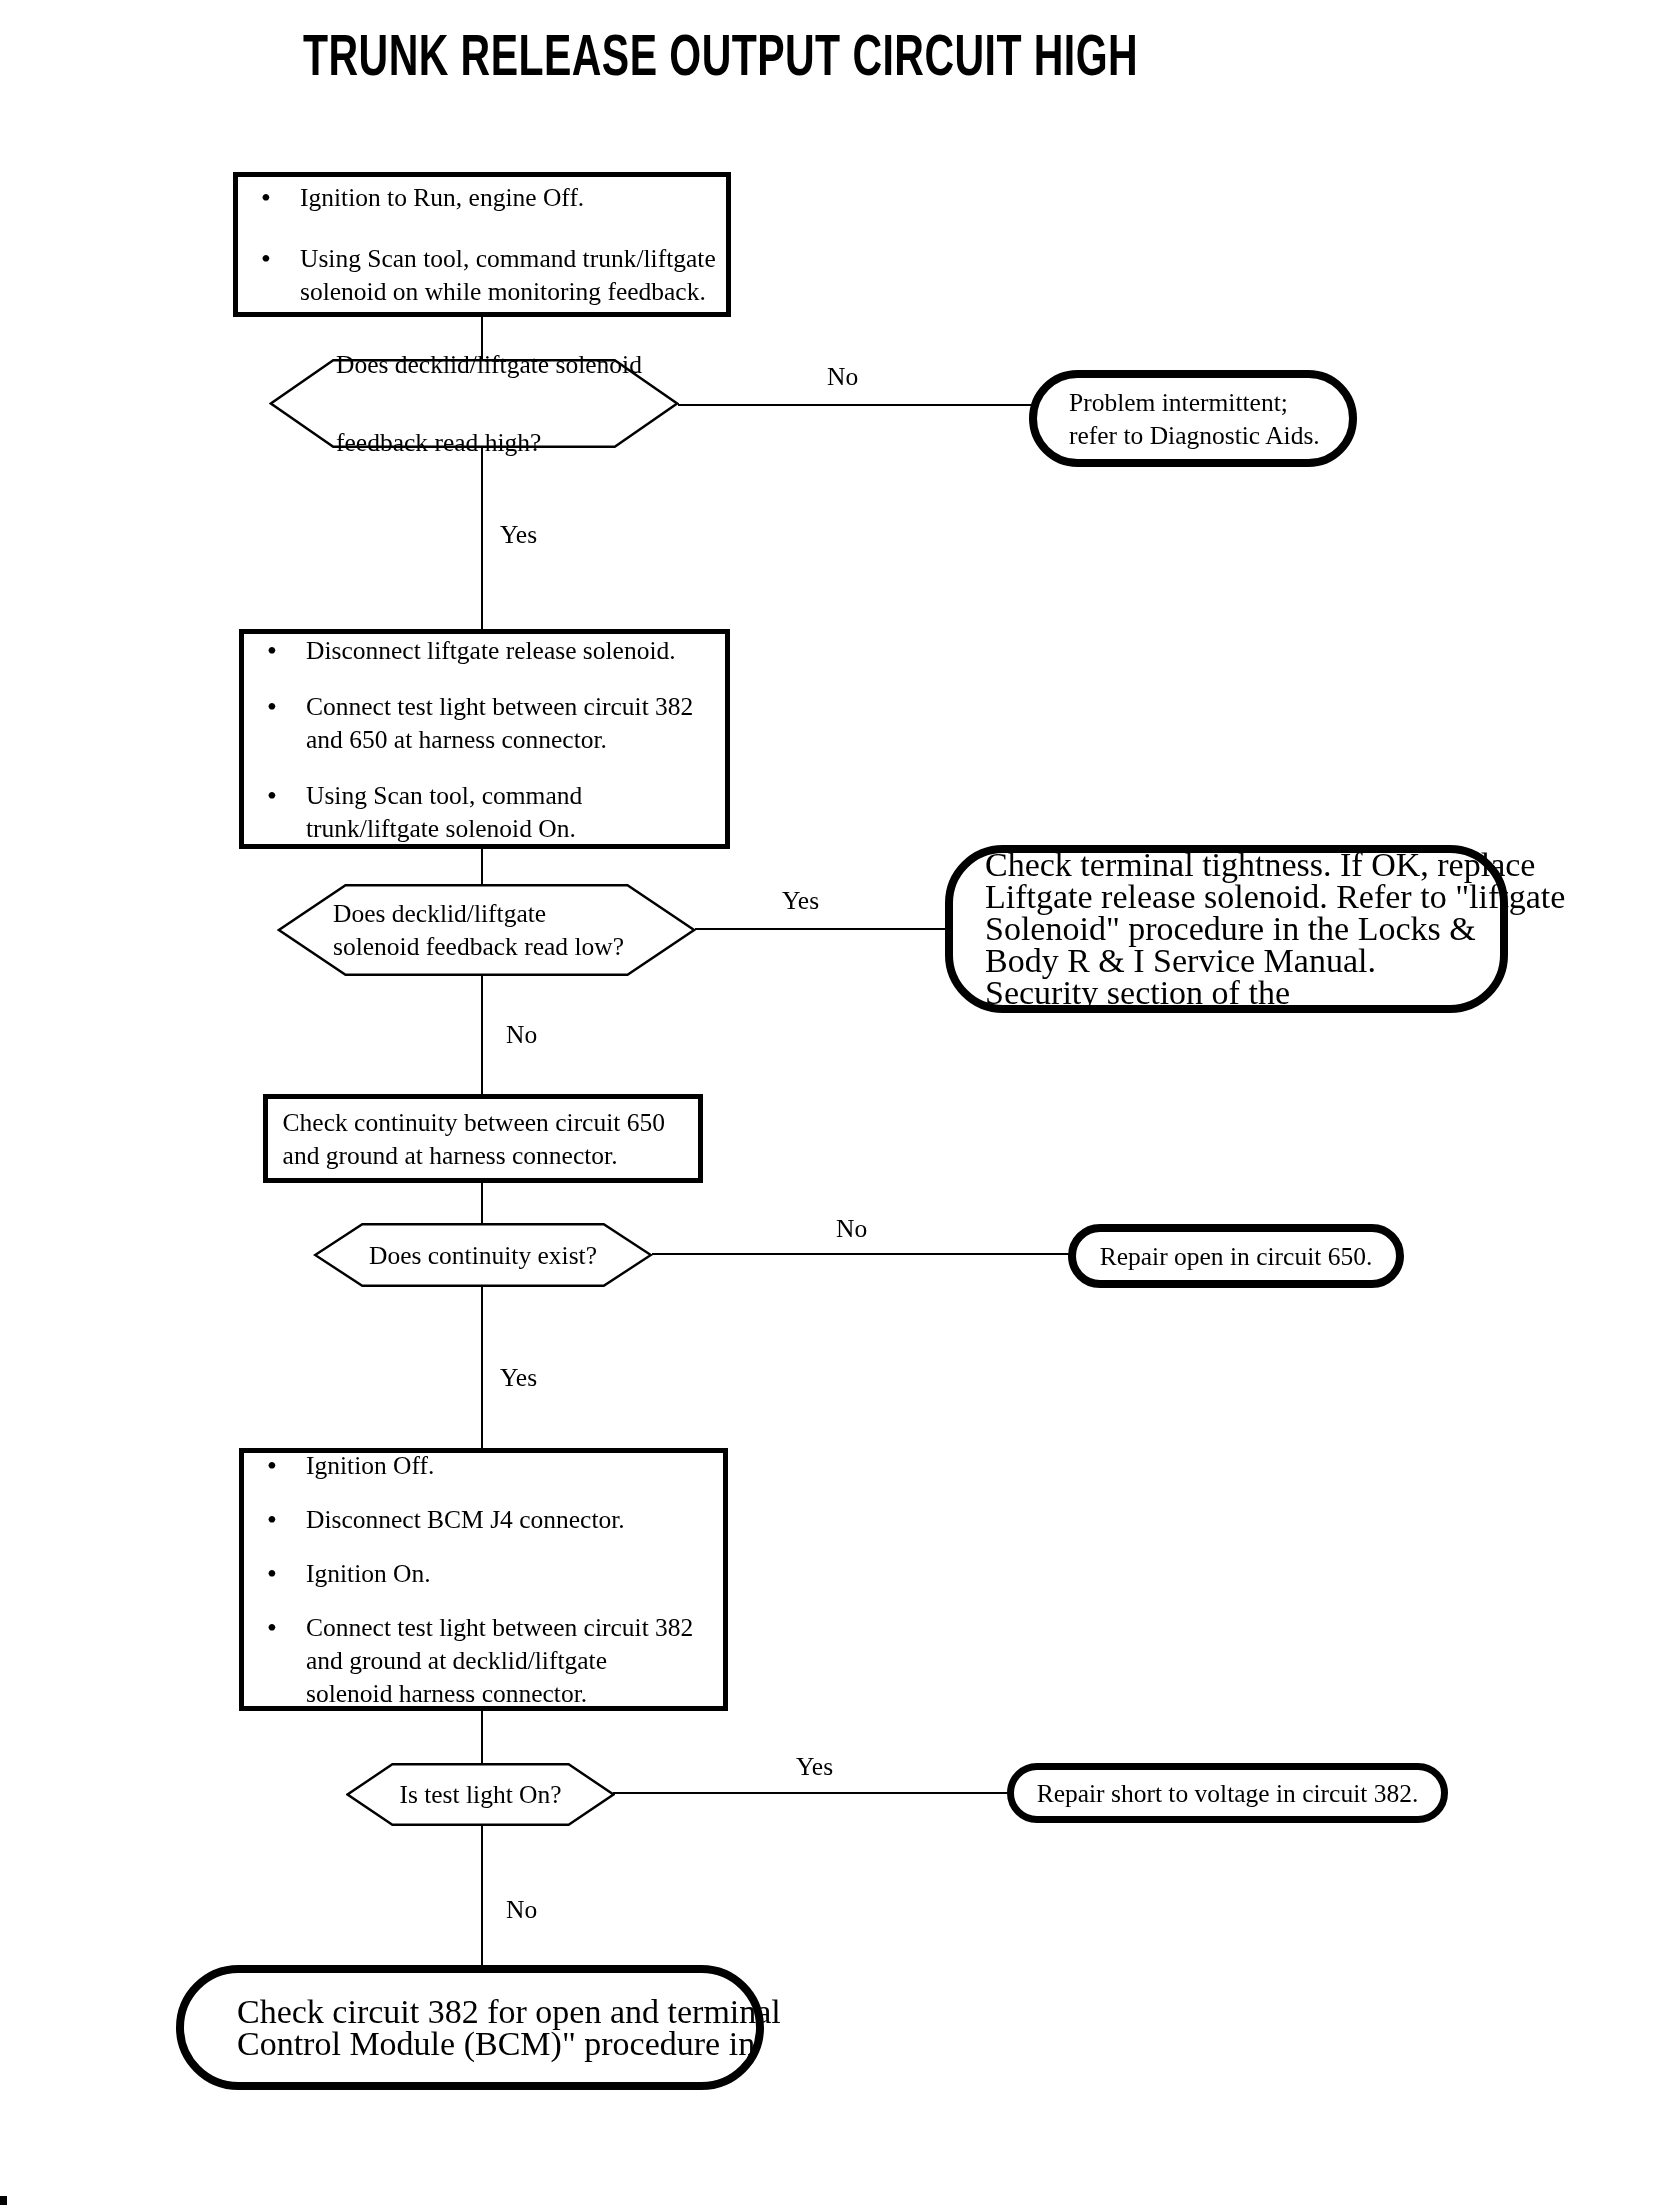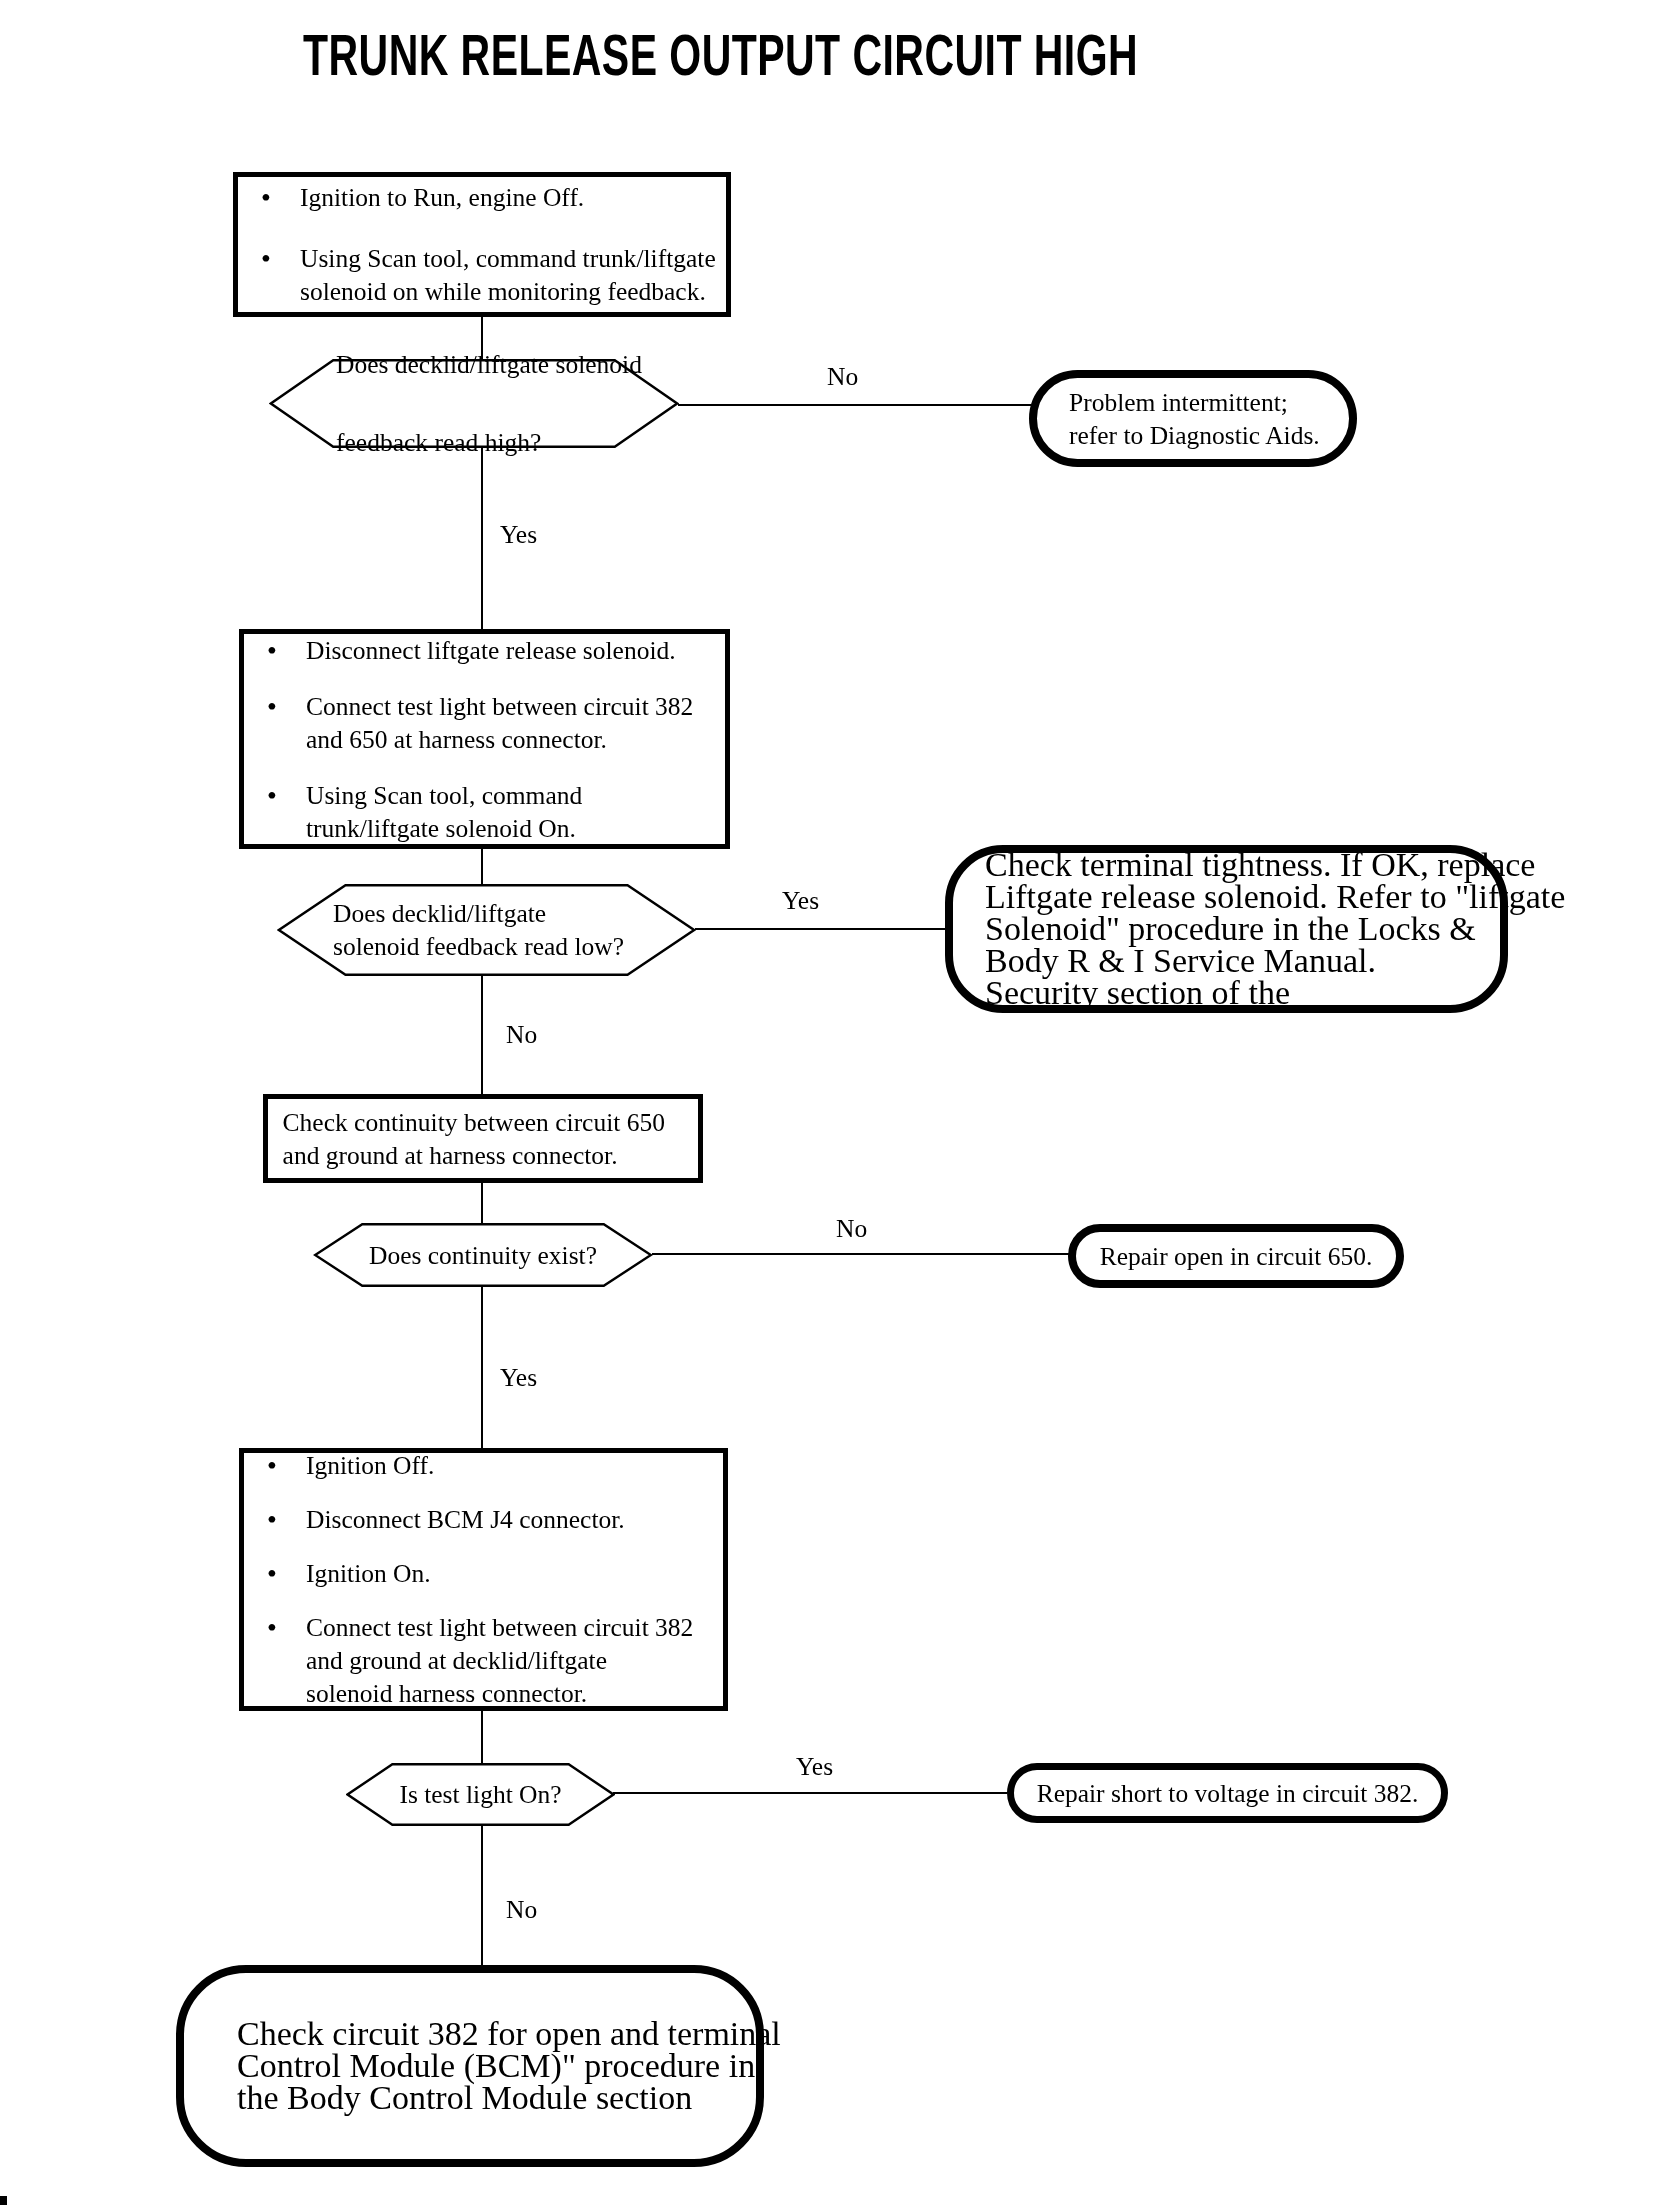--- a/index.html
+++ b/index.html
@@ -212,24 +212,23 @@
 
   <div class="rounded centered" style="left:1007px;top:1763px;width:441px;height:60px;border-radius:30px;border-width:7.3px;">
     <div>
         <div class="tline">Repair short to voltage in circuit 382.</div>
       </div>
   </div>
 
   <div class="edge-label" style="left:506px;top:1895px;">No</div>
   <div class="vline" style="left:481px;top:1825px;height:140px;"></div>
 
-  <div class="rounded small" style="left:176px;top:1965px;width:588px;height:202px;border-radius:70px;padding-left:53px;">
+  <div class="rounded small" style="left:176px;top:1965px;width:588px;height:125px;border-radius:70px;padding-left:53px;">
     <div>
         <div class="tline">Check circuit 382 for open and terminal</div>
         <div class="tline">Control Module (BCM)" procedure in</div>
-        <div class="tline">the Body Control Module section</div>
       </div>
   </div>
 
   <div class="artifact" style="left:0px;top:2196px;width:7.3px;height:9.7px;"></div>
 
 </div>
 
 
 </body></html>

